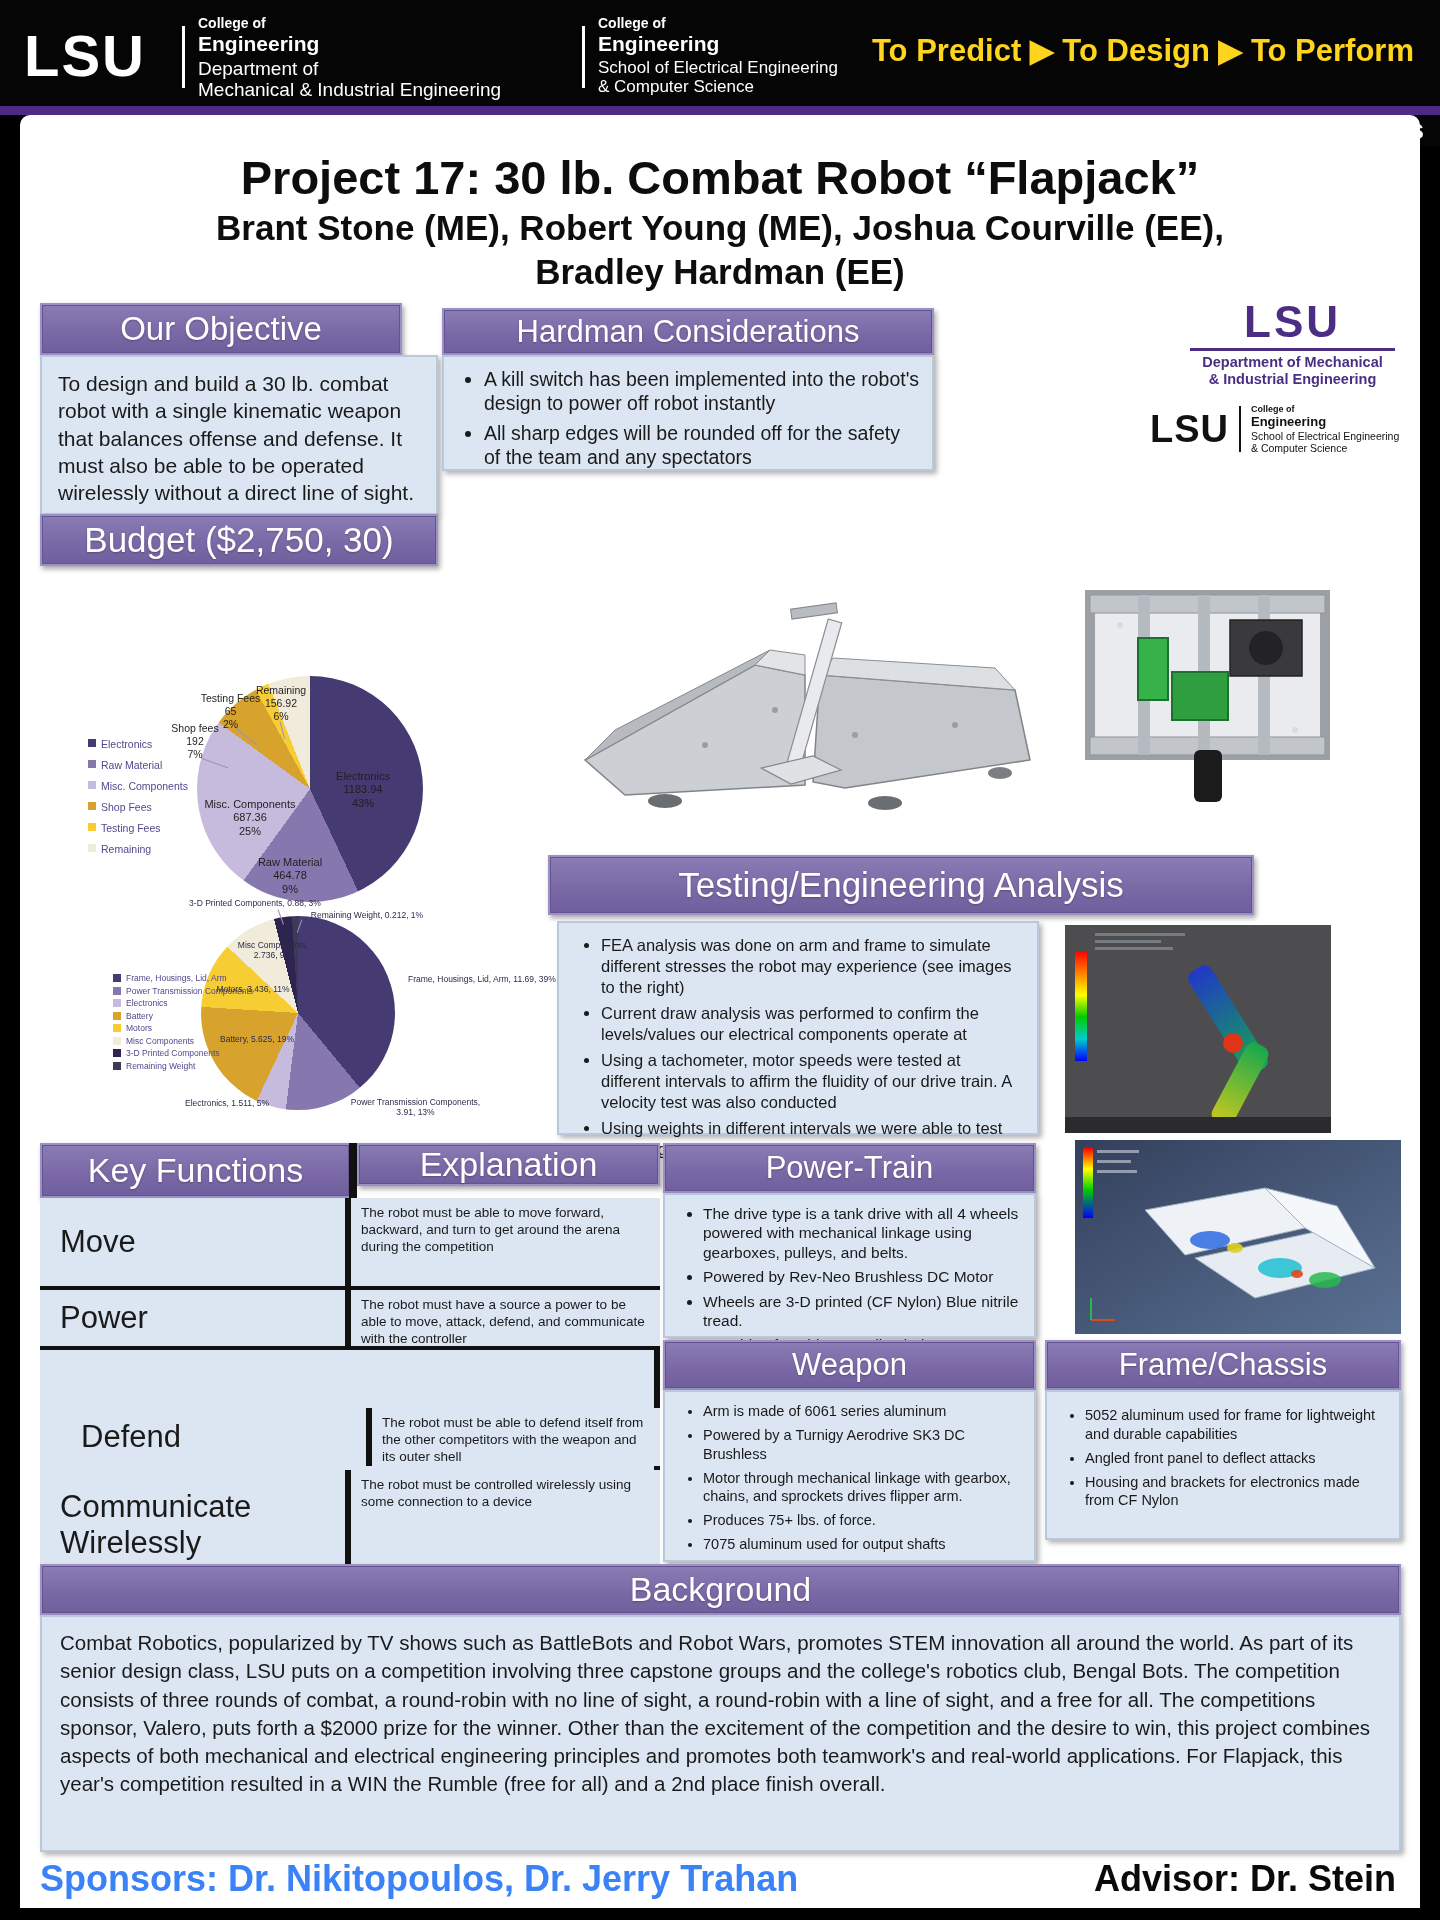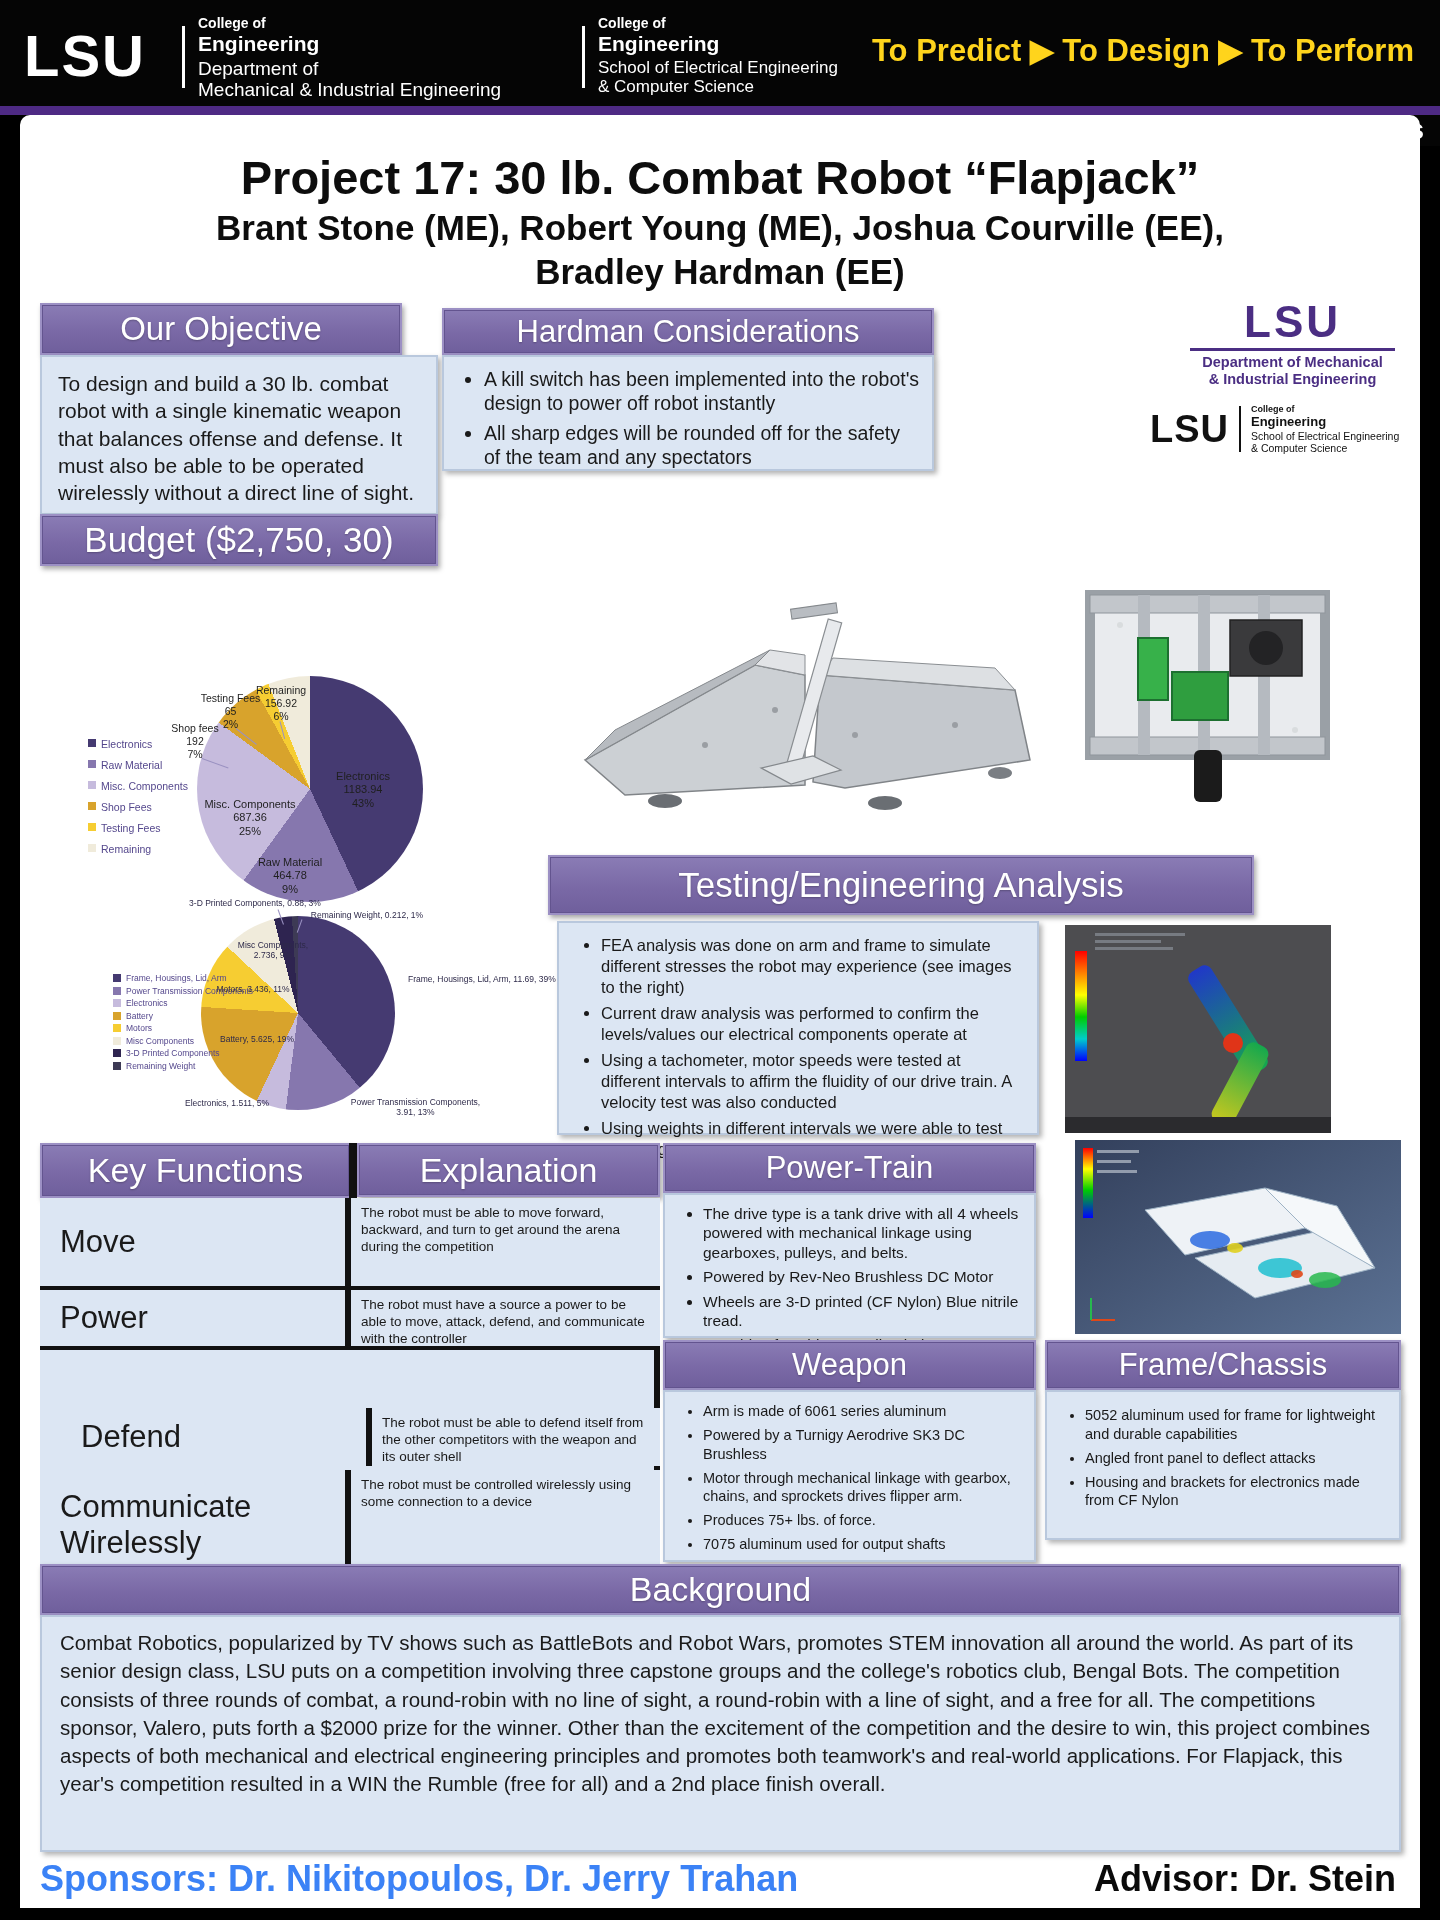--- a/index.html
+++ b/index.html
@@ -350,21 +350,21 @@
       <ellipse cx="250" cy="140" rx="16" ry="8" fill="#27b84e" opacity="0.85"></ellipse>
       <ellipse cx="160" cy="108" rx="8" ry="5" fill="#e0d020" opacity="0.9"></ellipse>
       <ellipse cx="222" cy="134" rx="6" ry="4" fill="#e04818" opacity="0.9"></ellipse>
       <line x1="16" y1="180" x2="40" y2="180" stroke="#e04818" stroke-width="2"></line>
       <line x1="16" y1="180" x2="16" y2="158" stroke="#27b84e" stroke-width="2"></line>
     </svg>
   </div>
 
   <div class="sec-hdr" style="left:40px;top:1143px;width:311px;height:55px;font-size:34px;">Key Functions</div>
   <div class="kf-gap"></div>
-  <div class="sec-hdr" style="left:357px;top:1143px;width:303px;height:54px;font-size:34px;">Explanation</div>
+  <div class="sec-hdr" style="left:357px;top:1143px;width:303px;height:43px;font-size:34px;">Explanation</div>
   <div class="kf-table">
     <div class="kf-row" style="height:88px;">
       <div class="kf-cell-l">Move</div>
       <div class="kf-cell-r">The robot must be able to move forward, backward, and turn to get around the arena during the competition</div>
     </div>
     <div class="kf-row" style="height:56px;">
       <div class="kf-cell-l">Power</div>
       <div class="kf-cell-r">The robot must have a source a power to be able to move, attack, defend, and communicate with the controller</div>
     </div>
     <div class="kf-row" style="height:54px;flex-direction:column;">

